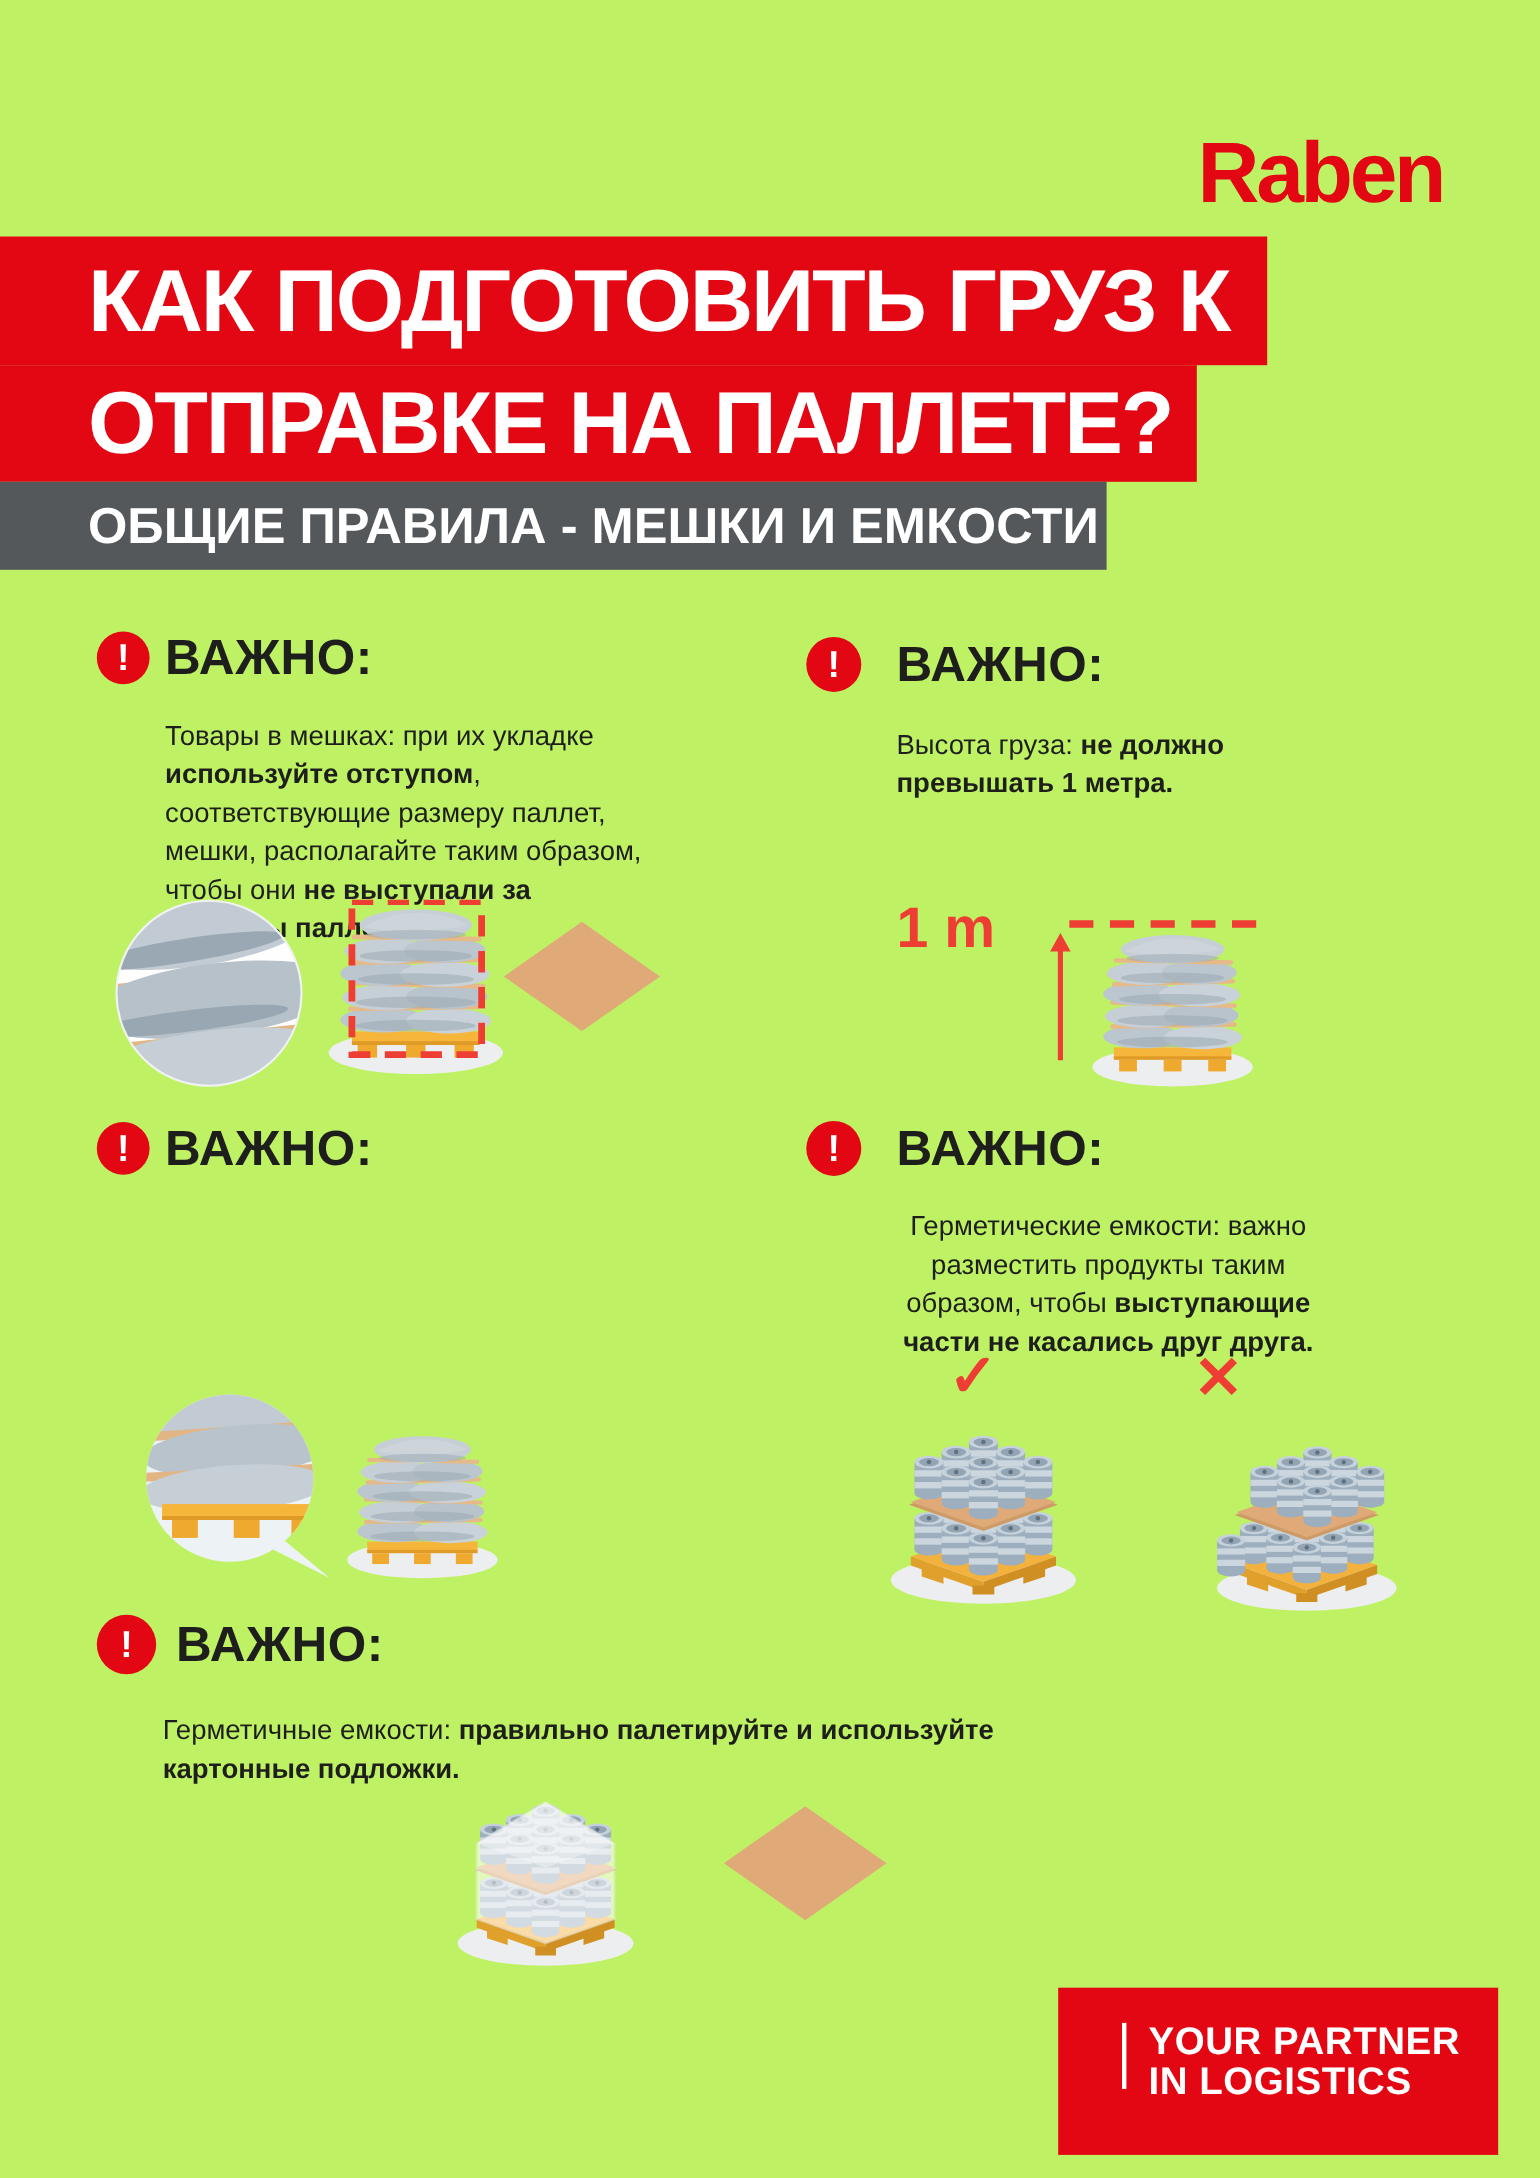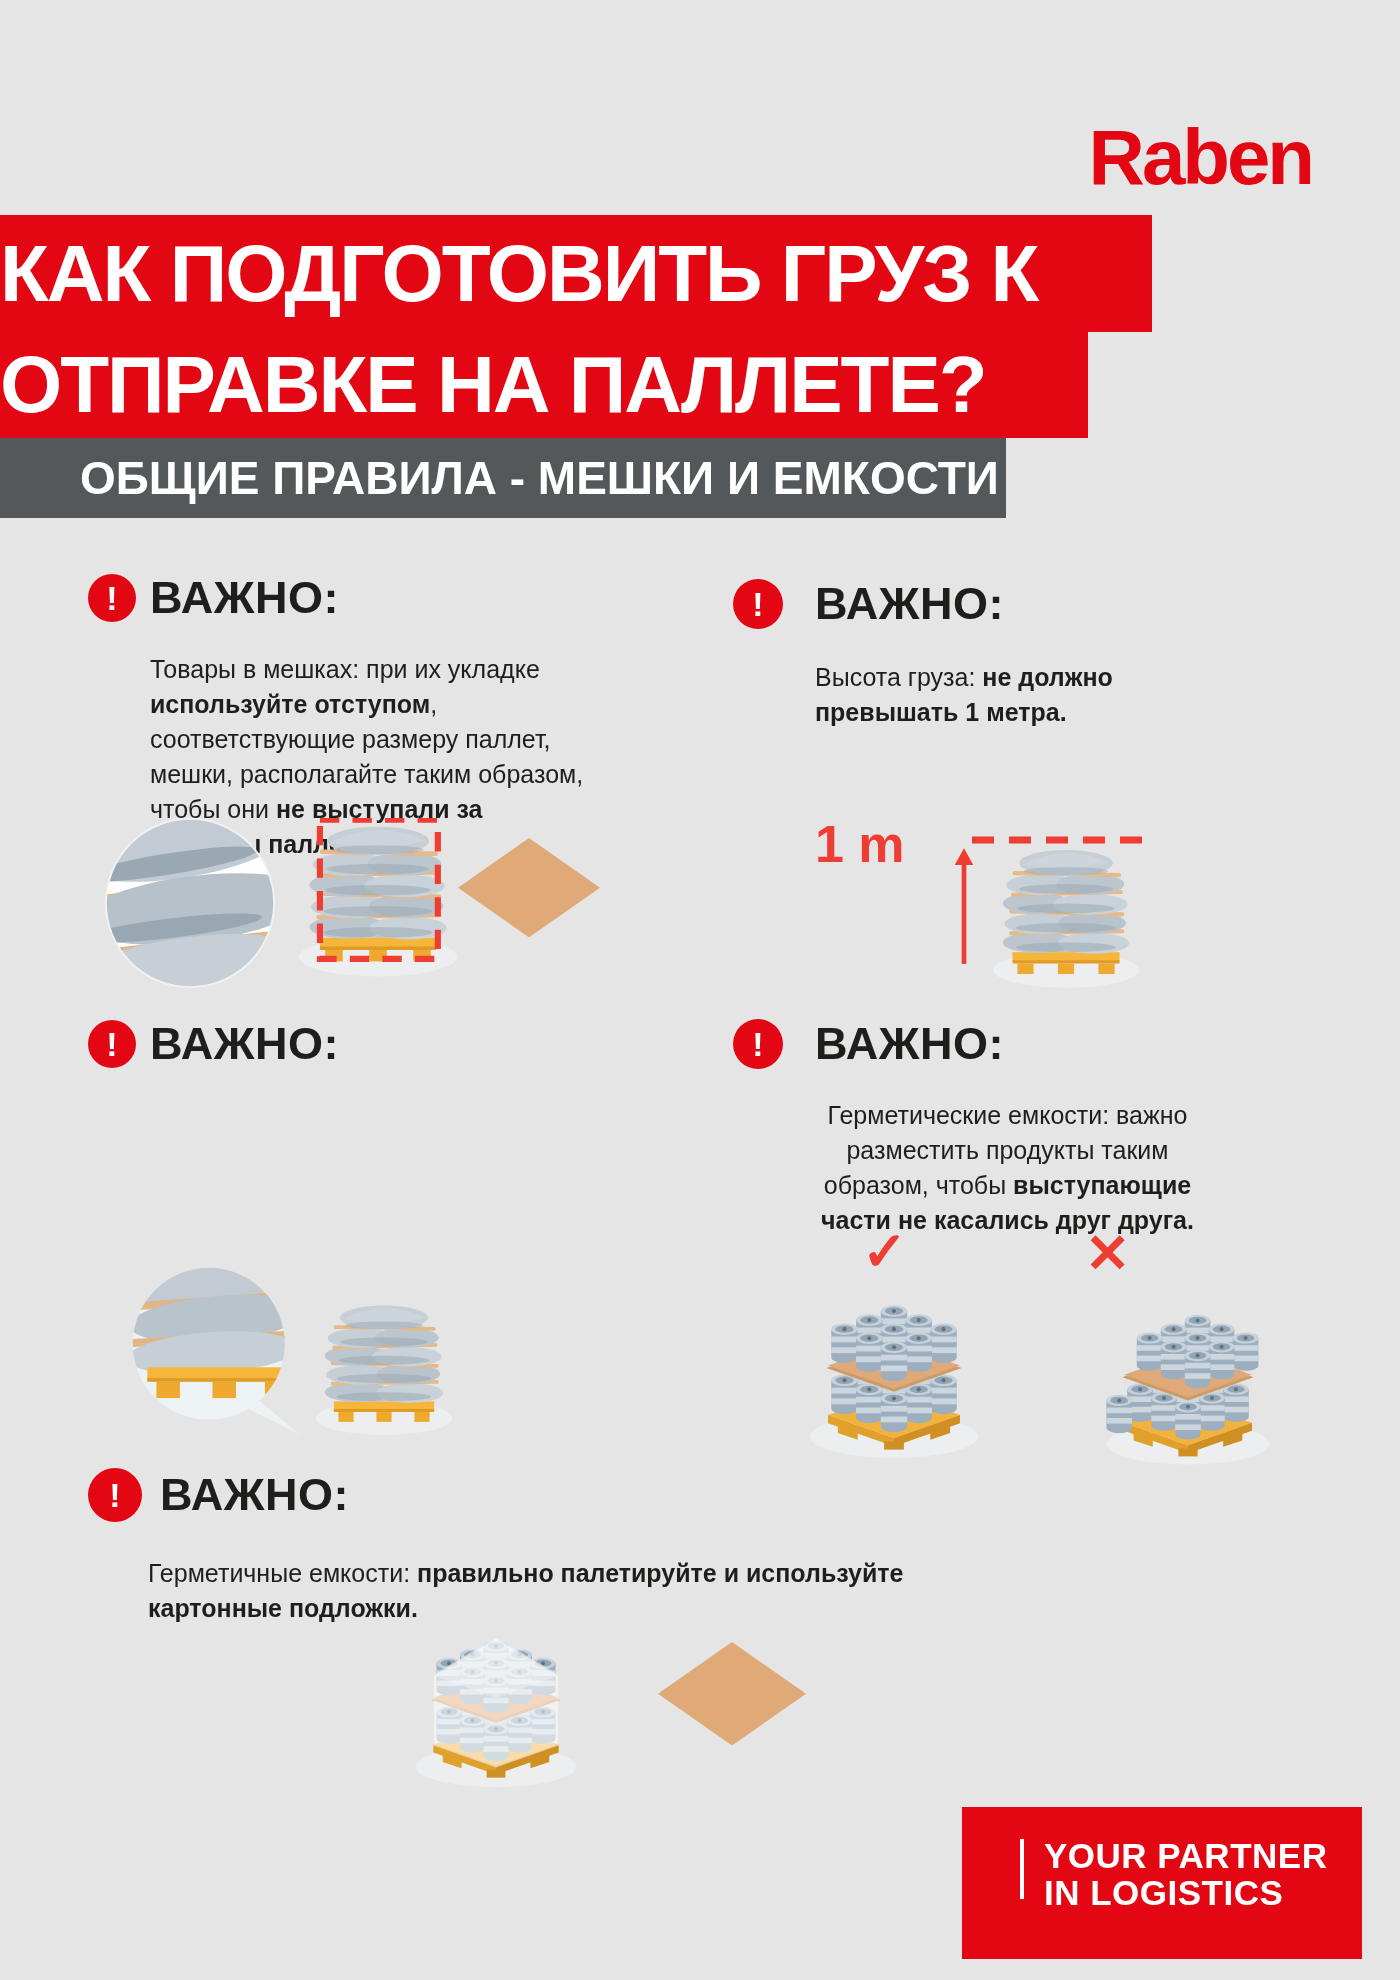--- a/index.html
+++ b/index.html
@@ -5,27 +5,27 @@
   :root{
     --raben-red:#E30613;
     --accent-red:#EE3D33;
     --dark-gray:#54585B;
     --pallet-yellow:#F6B63C;
     --cardboard-tan:#DFAA77;
     --text-color:#1E1E1C;
   }
   *{margin:0;padding:0;box-sizing:border-box;}
   body{background:#888;font-family:"Liberation Sans",sans-serif;}
-  .page{position:relative;width:1400px;height:1980px;background:#e5e5e5;margin:0 auto;overflow:hidden;}
+  .page{position:relative;width:1400px;height:1980px;background:#bef264;margin:0 auto;overflow:hidden;}
   .abs{position:absolute;}
 
   .logo{font-weight:bold;font-size:78px;letter-spacing:-3px;color:var(--raben-red);}
 
   .title-line{background:var(--raben-red);color:#fff;font-weight:bold;
-    font-size:80px;letter-spacing:-2px;display:flex;align-items:center;}
+    font-size:80px;letter-spacing:-2px;padding-left:80px;display:flex;align-items:center;}
   .subtitle{background:var(--dark-gray);color:#fff;font-weight:bold;
     font-size:46px;letter-spacing:0;padding-left:80px;display:flex;align-items:center;}
 
   .sec-head{display:flex;align-items:center;}
   .warn{border-radius:50%;background:var(--raben-red);color:#fff;display:flex;
     align-items:center;justify-content:center;font-weight:bold;flex:0 0 auto;}
   .warn span{font-size:34px;line-height:1;}
   .sec-title{font-size:45px;font-weight:bold;color:var(--text-color);letter-spacing:0.5px;}
   .sec-body{font-size:25px;line-height:35px;color:var(--text-color);}
   .bd{font-weight:bold;}

